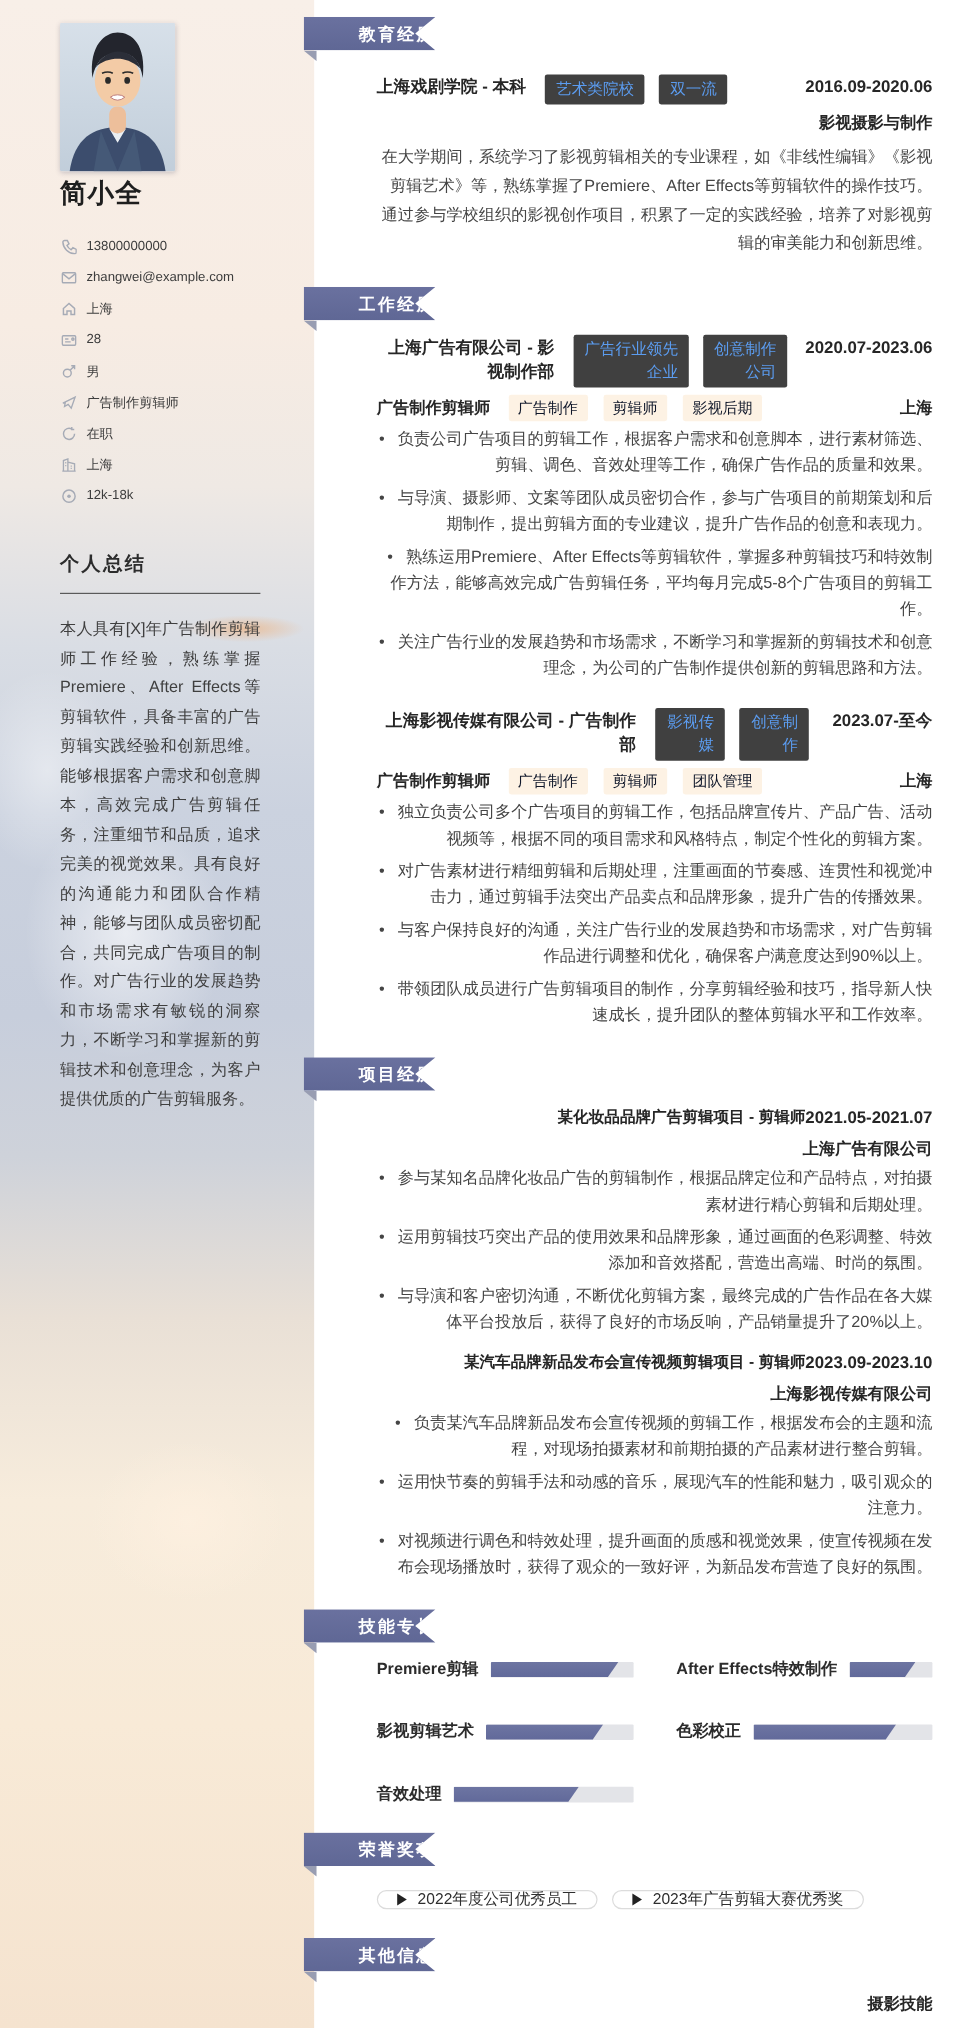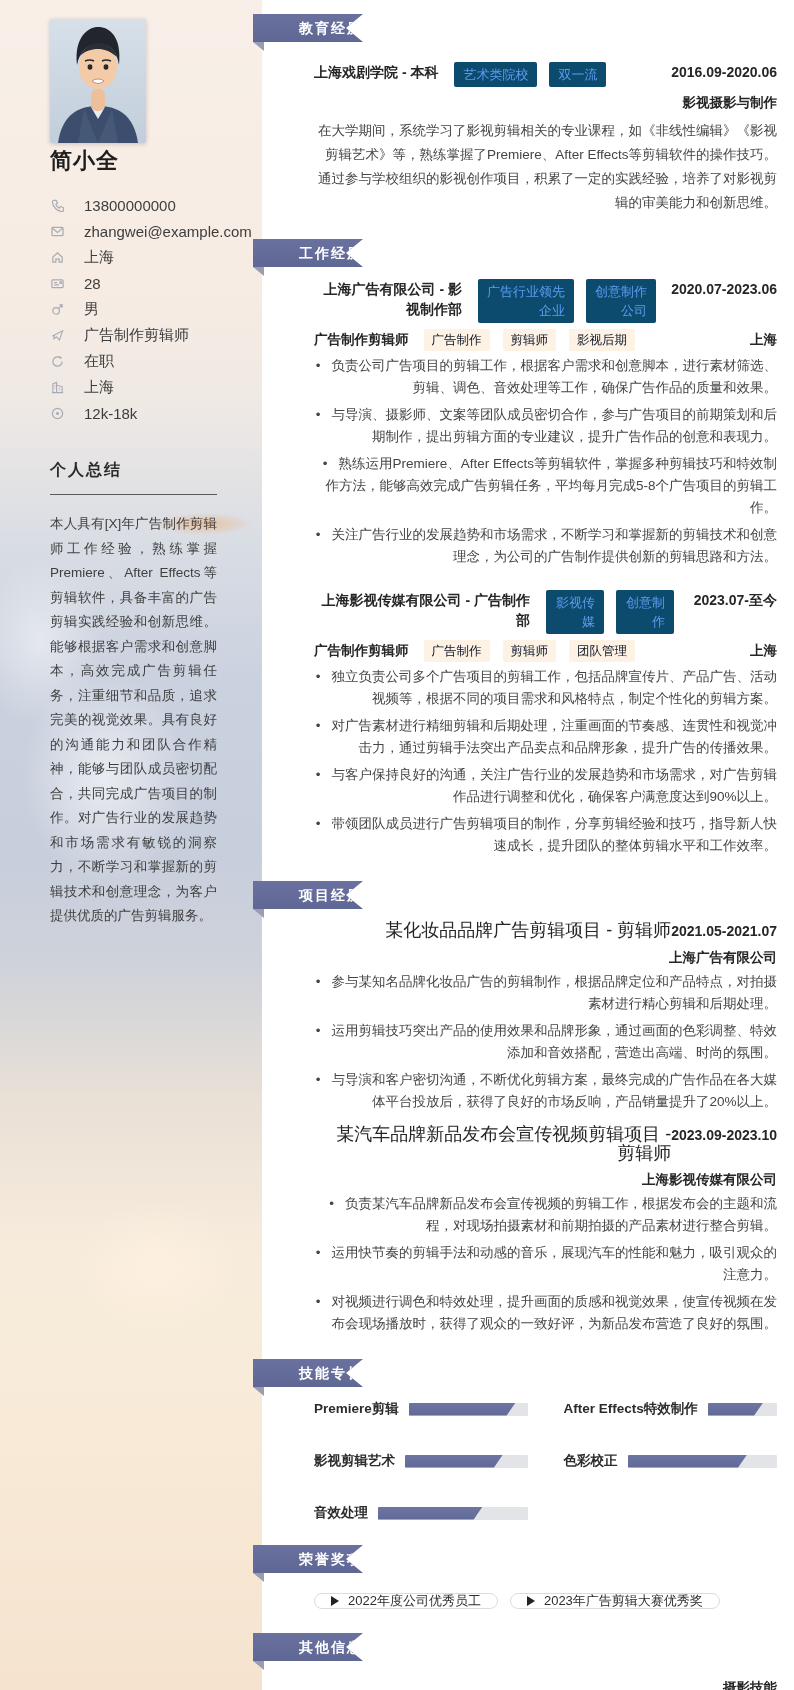--- a/index.html
+++ b/index.html
@@ -19,21 +19,21 @@
         #f8efe8 0%, #f7ece3 16%, #efe9e4 24%, #d9dde4 32%,
         #cbd2df 40%, #c7cedc 50%, #ced2da 57%, #e9e0d6 65%,
         #f7ecdc 74%, #f8ead7 85%, #f5e3cf 100%);
   }
 
   
   .photo { position:absolute; left:50px; top:19px; width:96px; height:124px; border-radius:2px; overflow:hidden; box-shadow:0 1px 4px rgba(60,60,90,.25); }
   .photo svg { display:block; }
   .name { position:absolute; left:50px; top:146px; font-size:22px; font-weight:700; color:#1e1e1e; letter-spacing:1px; }
   .contacts { position:absolute; left:50px; top:192px; width:180px; }
-  .c-row { display:flex; align-items:center; height:26px; font-size:15px; color:#3d3d3d;gap:12px; }
+  .c-row { display:flex; align-items:center; height:26px; font-size:11px; color:#3d3d3d; }
   .c-ic { width:14px; height:14px; margin-right:8px; flex:none; display:flex; align-items:center; justify-content:center; }
   .c-ic svg { display:block; stroke:#a6abb6; }
   .summary { position:absolute; left:50px; top:460px; width:167px; }
   .summary h2 { font-size:16px; font-weight:700; color:#2c2c2c; letter-spacing:2px; padding-bottom:13px; border-bottom:1px solid #5a5a5a; }
   .summary p { margin-top:17px; font-size:13.5px; line-height:24.5px; color:#3f3f3f; text-align:justify; }
 
   
   .panel { position:absolute; left:262px; top:0; right:0; bottom:0; background:#fff; padding:14px 17px 0 0; }
   .sec { margin-top:24px;text-align:right; }
   .sec:first-child { margin-top:0; }
@@ -48,42 +48,42 @@
   }
   .fold { position:absolute; left:0; top:28px; width:11px; height:9px; background:#989db2; clip-path:polygon(0 0, 100% 0, 100% 100%); }
 
   .sec-body { margin-left:52px; }
   .mt20 { margin-top:20px; }
 
   .e-head { display:flex; align-items:flex-start; }
   .e-title { font-size:14px; font-weight:700; color:#262626; line-height:20px; }
   .jt1 { width:148px; flex:none; } .jt2 { width:216px; flex:none; }
   .tags { display:flex; gap:12px; margin-left:16px; align-items:flex-start; flex:1; }
-  .tag { display:inline-block; background:#0c4a6e; color:#5b9cf0; font-size:13px; line-height:19px; padding:3px 9px; border-radius:2px; }
+  .tag { display:inline-block; background:#404040; color:#5b9cf0; font-size:13px; line-height:19px; padding:3px 9px; border-radius:2px;font-family:Liberation Mono, monospace; }
   .jtags1 .tag:first-child { max-width:96px; } .jtags1 .tag:last-child { max-width:70px; }
   .jtags2 .tag { max-width:58px; }
   .e-date { margin-left:auto; font-size:14px; font-weight:700; color:#262626; line-height:20px; white-space:nowrap; flex:none; }
 
   .major { margin-top:7px; font-size:13.5px; font-weight:700; color:#262626; }
   .desc { margin-top:7px; font-size:13.5px; line-height:24px; color:#454545; }
 
   .entry { margin-top:22px; } .entry:first-child { margin-top:12px; }
   .role-row { display:flex; align-items:center; margin-top:6px; }
   .role { font-size:13.5px; font-weight:700; color:#262626; }
   .otags { display:flex; gap:13px; margin-left:15px; }
   .otag { background:#fdf2e4; color:#0f172a; font-size:12.5px; line-height:17px; padding:2.5px 8px; border-radius:2px; }
   .loc { margin-left:auto; font-size:13.5px; font-weight:700; color:#262626; }
 
   .bullets { margin-top:4px; }
   .bullet { font-size:13.5px; line-height:22px; color:#454545; margin-bottom:5px; }
   .bullet::before { content:"•"; margin-right:11px; color:#454545; }
 
   .p-head { display:flex; align-items:flex-start; margin-top:22px; }
   .p-head:first-child { margin-top:12px; }
-  .p-title { font-size:18px; font-weight:400; color:#262626; line-height:19px; flex:1; }
+  .p-title { font-size:13px; font-weight:700; color:#262626; line-height:19px; flex:1; }
   .p-company { margin-top:8px; font-size:13.5px; font-weight:700; color:#262626; }
 
   .skills-grid { display:grid; grid-template-columns:1fr 1fr; column-gap:26px; row-gap:22px; margin-top:14px;gap:36px; }
   .skill { display:flex; align-items:center; height:16px; }
   .skill-label { font-size:13.5px; font-weight:700; color:#2c2c2c; white-space:nowrap; }
   .skill-bar { flex:1; height:13px; margin-left:10px; background:#e3e4e8; border-radius:1px; position:relative; overflow:hidden; }
   .skill-fill { display:block; height:13px; background:linear-gradient(180deg,#6d75a2,#61699a); clip-path:polygon(0 0, 100% 0, calc(100% - 9px) 100%, 0 100%); }
 
   .badges { display:flex; gap:12px; margin-top:20px; }
   .badge { display:inline-flex; align-items:center; height:16px; padding:0 16px; border:1px solid #dcdcdc; border-radius:16px; background:#fff; font-size:13px; color:#2e2e2e; }

